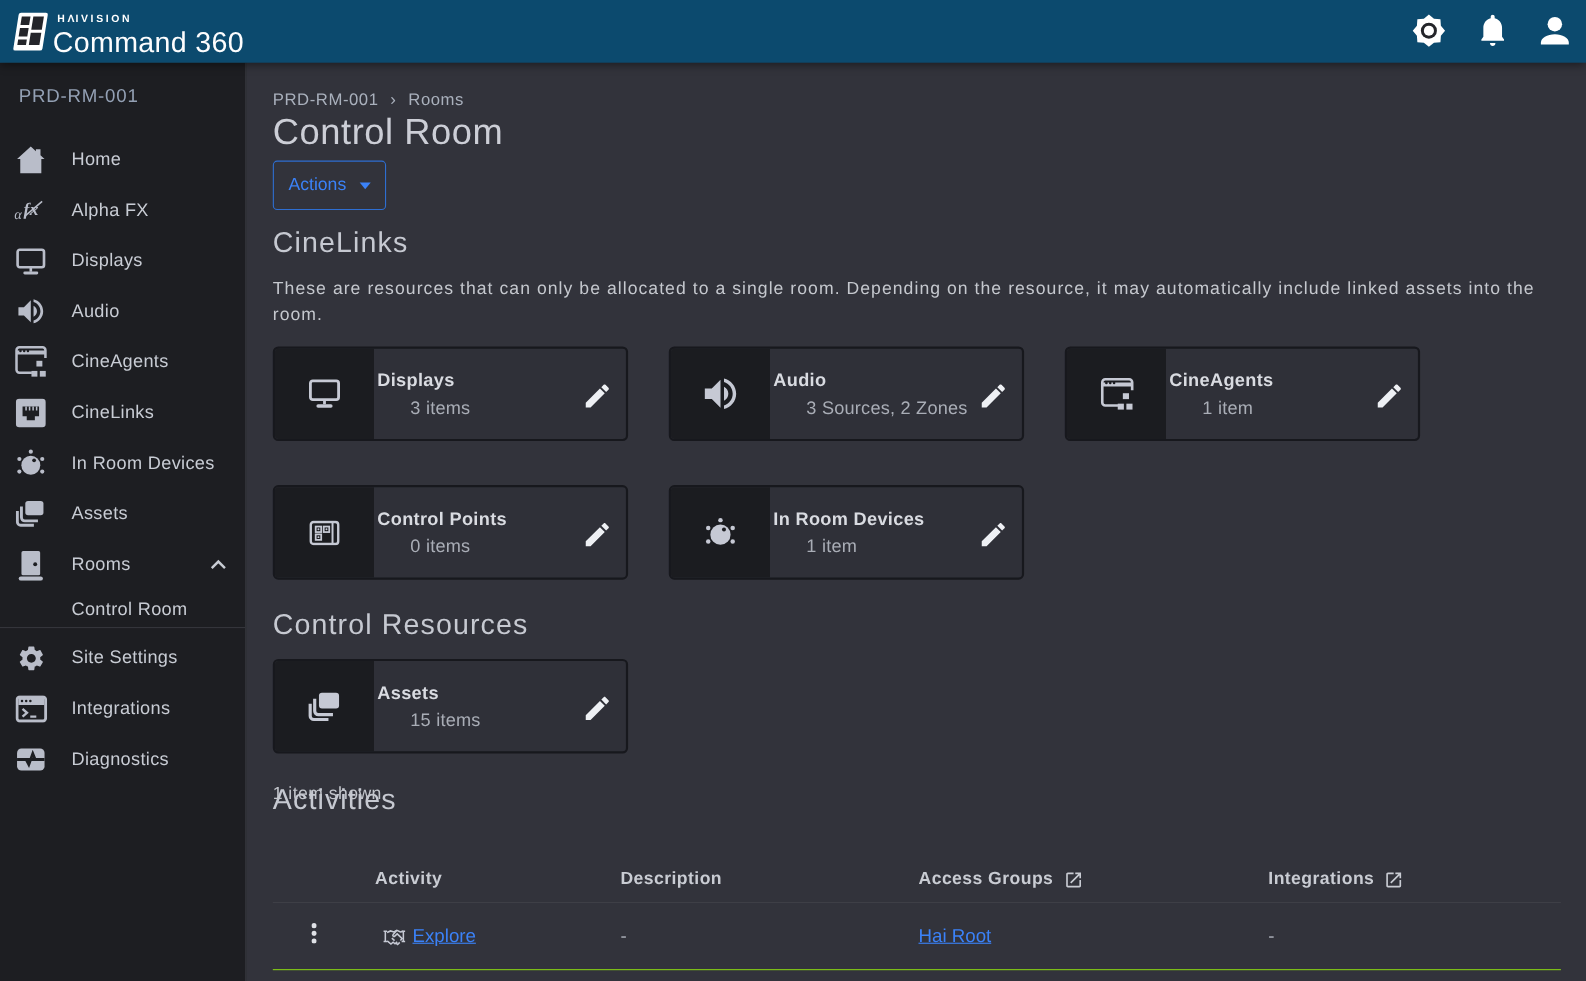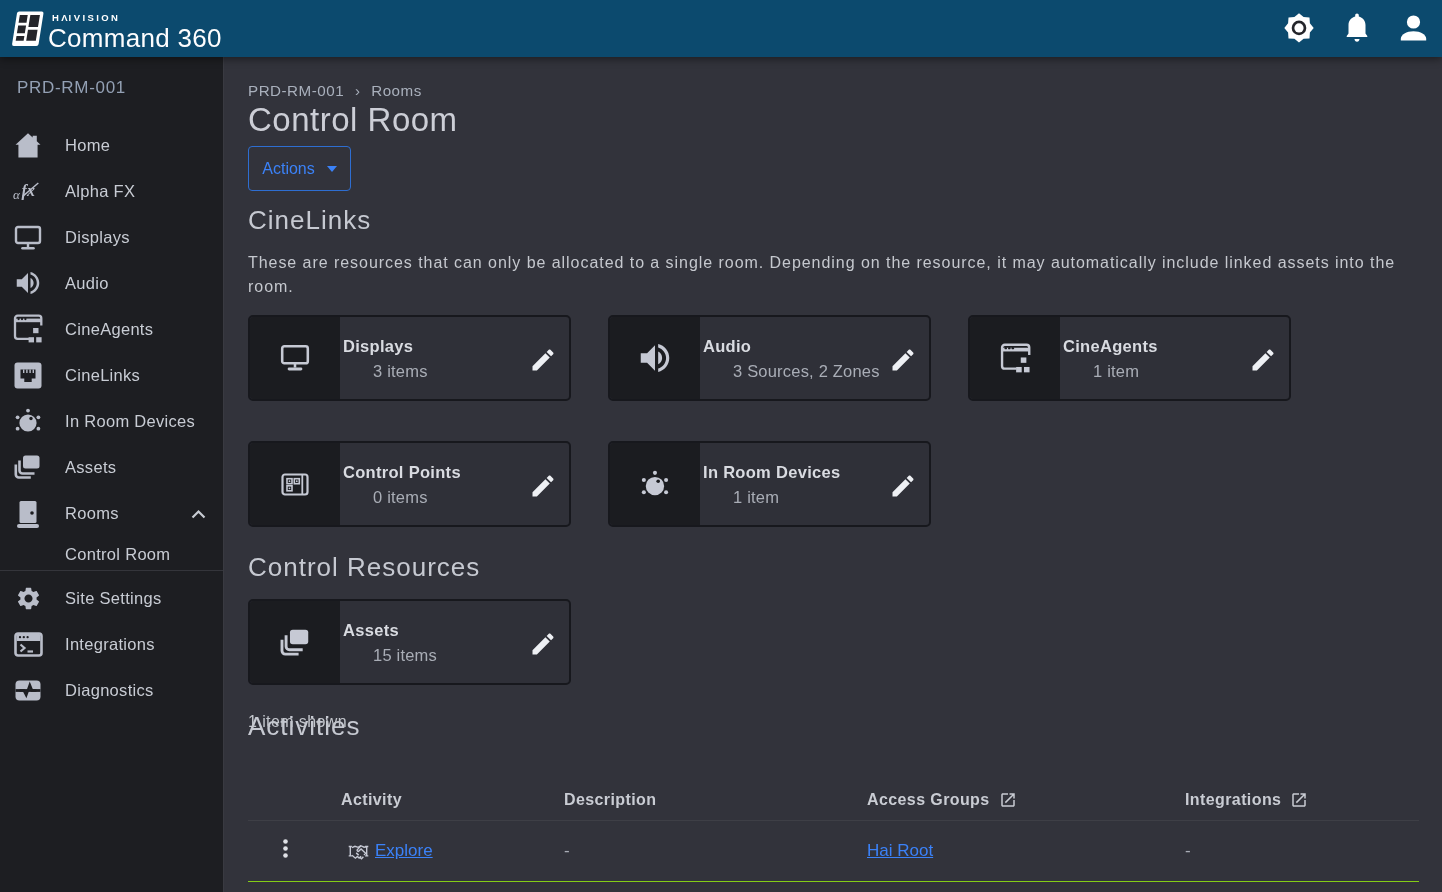--- a/index.html
+++ b/index.html
@@ -45,21 +45,21 @@
 .card .tt { position:absolute; left:93px; top:20px; font-size:16.5px; font-weight:bold; color:#d9dbe1; letter-spacing:0.3px;}
 .card .st { position:absolute; left:103px; top:45px; font-size:16.5px; color:#a9adb6; letter-spacing:0.2px;margin-left:20px;}
 .card .pen { position:absolute; right:12px; top:29px; }
 
 .tbl { position:absolute; left:23px; top:723px; width:1171px; }
 .thead { display:flex; height:40px; align-items:center; font-size:16px; font-weight:bold; color:#c9ccd3; letter-spacing:0.4px; }
 .trow { display:flex; height:62px; align-items:center; font-size:17px; color:#a9adb6; border-top:1px solid #3e3f46; border-bottom:1px solid #84cc16;}
 .c0 { width:93px; text-align:center; padding-right:19px;}
 .c1 { width:223px; }
 .c2 { width:271px; }
-.c3 { width:318px;margin-left:32px; }
+.c3 { width:318px; }
 .c4 { flex:1; }
 .hcell { display:flex; align-items:center; gap:9px; }
 a.blu { color:#3b82f8; text-decoration:underline; }
 .expl { display:flex; align-items:center; gap:6px; padding-left:7px; }
 </style>
 </head>
 <body>
 
 <div class="sidebar">
   <div class="side-title">PRD-RM-001</div>

